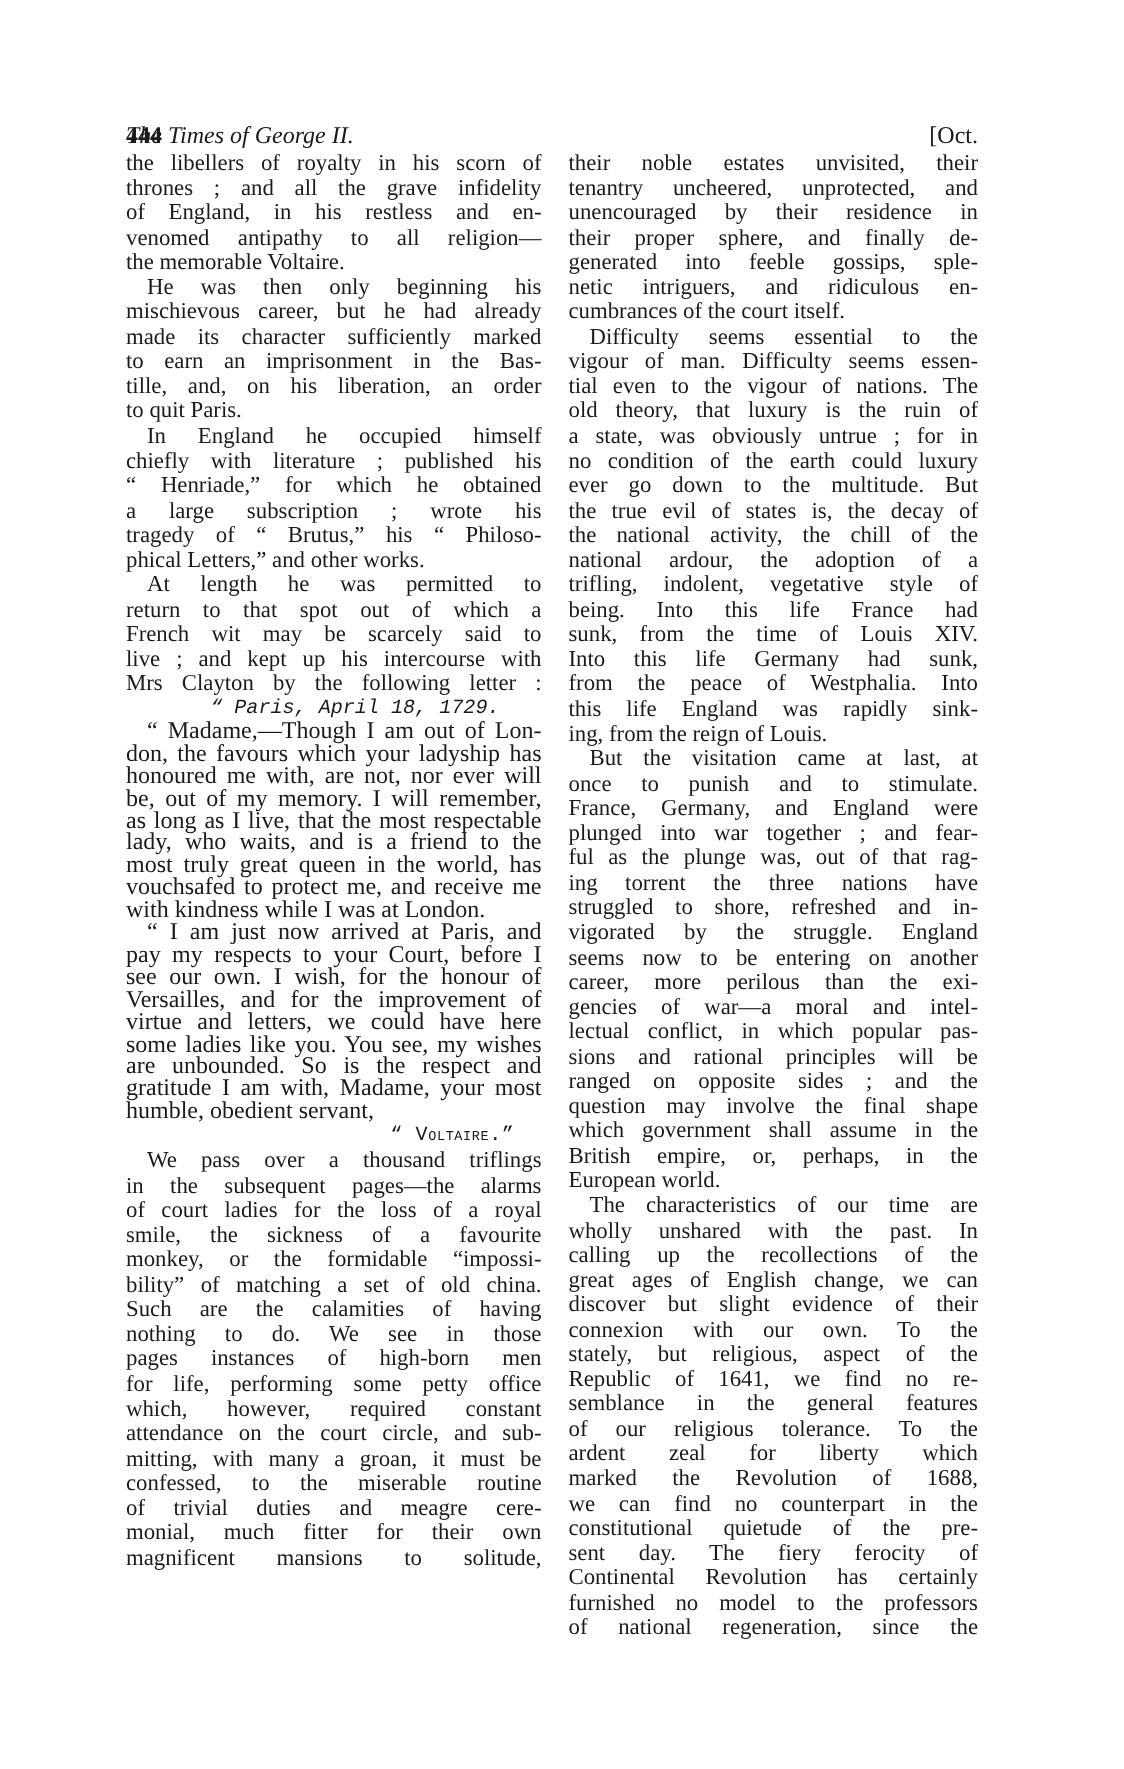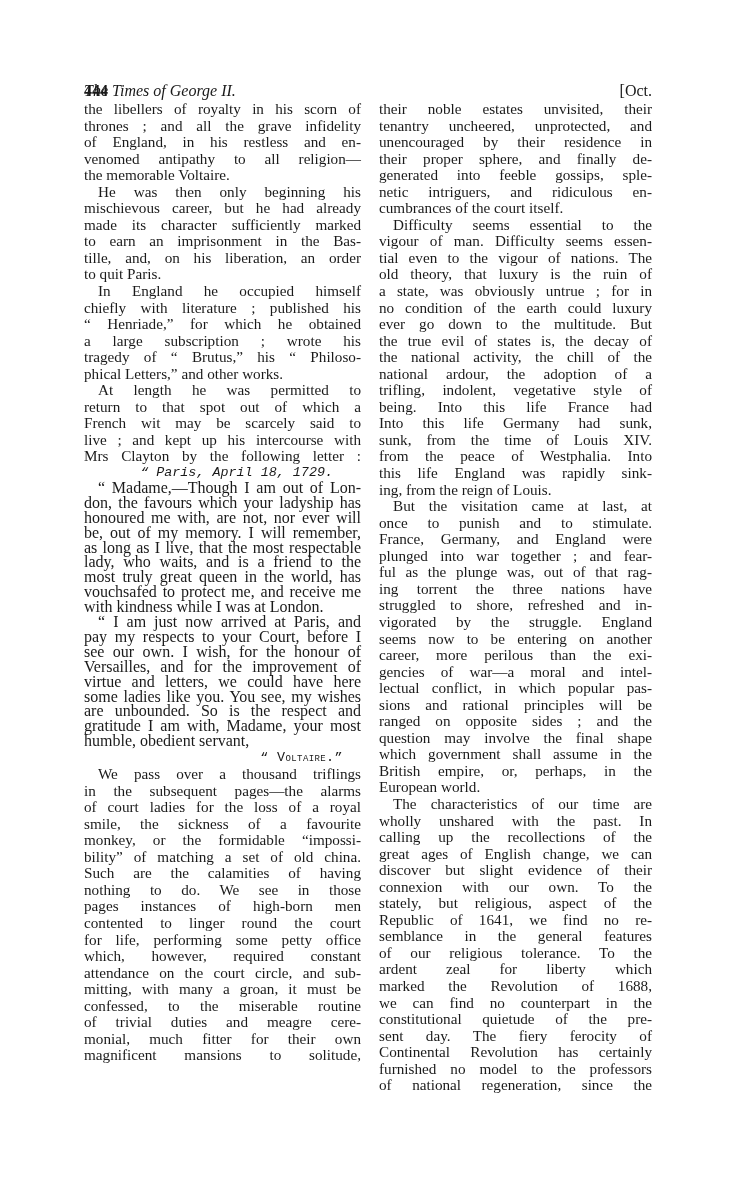--- a/index.html
+++ b/index.html
@@ -76,21 +76,20 @@
       <span class="line sig right-al sc">“ Voltaire.”</span>
       <span class="line indent">We pass over a thousand triflings</span>
       <span class="line">in the subsequent pages—the alarms</span>
       <span class="line">of court ladies for the loss of a royal</span>
       <span class="line">smile, the sickness of a favourite</span>
       <span class="line">monkey, or the formidable “impossi-</span>
       <span class="line">bility” of matching a set of old china.</span>
       <span class="line">Such are the calamities of having</span>
       <span class="line">nothing to do. We see in those</span>
       <span class="line">pages instances of high-born men</span>
-      <span class="line">contented to linger round the court</span>
       <span class="line">for life, performing some petty office</span>
       <span class="line">which, however, required constant</span>
       <span class="line">attendance on the court circle, and sub-</span>
       <span class="line">mitting, with many a groan, it must be</span>
       <span class="line">confessed, to the miserable routine</span>
       <span class="line">of trivial duties and meagre cere-</span>
       <span class="line">monial, much fitter for their own</span>
       <span class="line">magnificent mansions to solitude,</span>
     </div>
   <div class="col right" id="col-right">
@@ -106,22 +105,22 @@
       <span class="line">tial even to the vigour of nations. The</span>
       <span class="line">old theory, that luxury is the ruin of</span>
       <span class="line">a state, was obviously untrue ; for in</span>
       <span class="line">no condition of the earth could luxury</span>
       <span class="line">ever go down to the multitude. But</span>
       <span class="line">the true evil of states is, the decay of</span>
       <span class="line">the national activity, the chill of the</span>
       <span class="line">national ardour, the adoption of a</span>
       <span class="line">trifling, indolent, vegetative style of</span>
       <span class="line">being. Into this life France had</span>
+      <span class="line">sunk, from the time of Louis XIV.</span>
       <span class="line">Into this life Germany had sunk,</span>
-      <span class="line">sunk, from the time of Louis XIV.</span>
       <span class="line">from the peace of Westphalia. Into</span>
       <span class="line">this life England was rapidly sink-</span>
       <span class="line last">ing, from the reign of Louis.</span>
       <span class="line indent">But the visitation came at last, at</span>
       <span class="line">once to punish and to stimulate.</span>
       <span class="line">France, Germany, and England were</span>
       <span class="line">plunged into war together ; and fear-</span>
       <span class="line">ful as the plunge was, out of that rag-</span>
       <span class="line">ing torrent the three nations have</span>
       <span class="line">struggled to shore, refreshed and in-</span>

